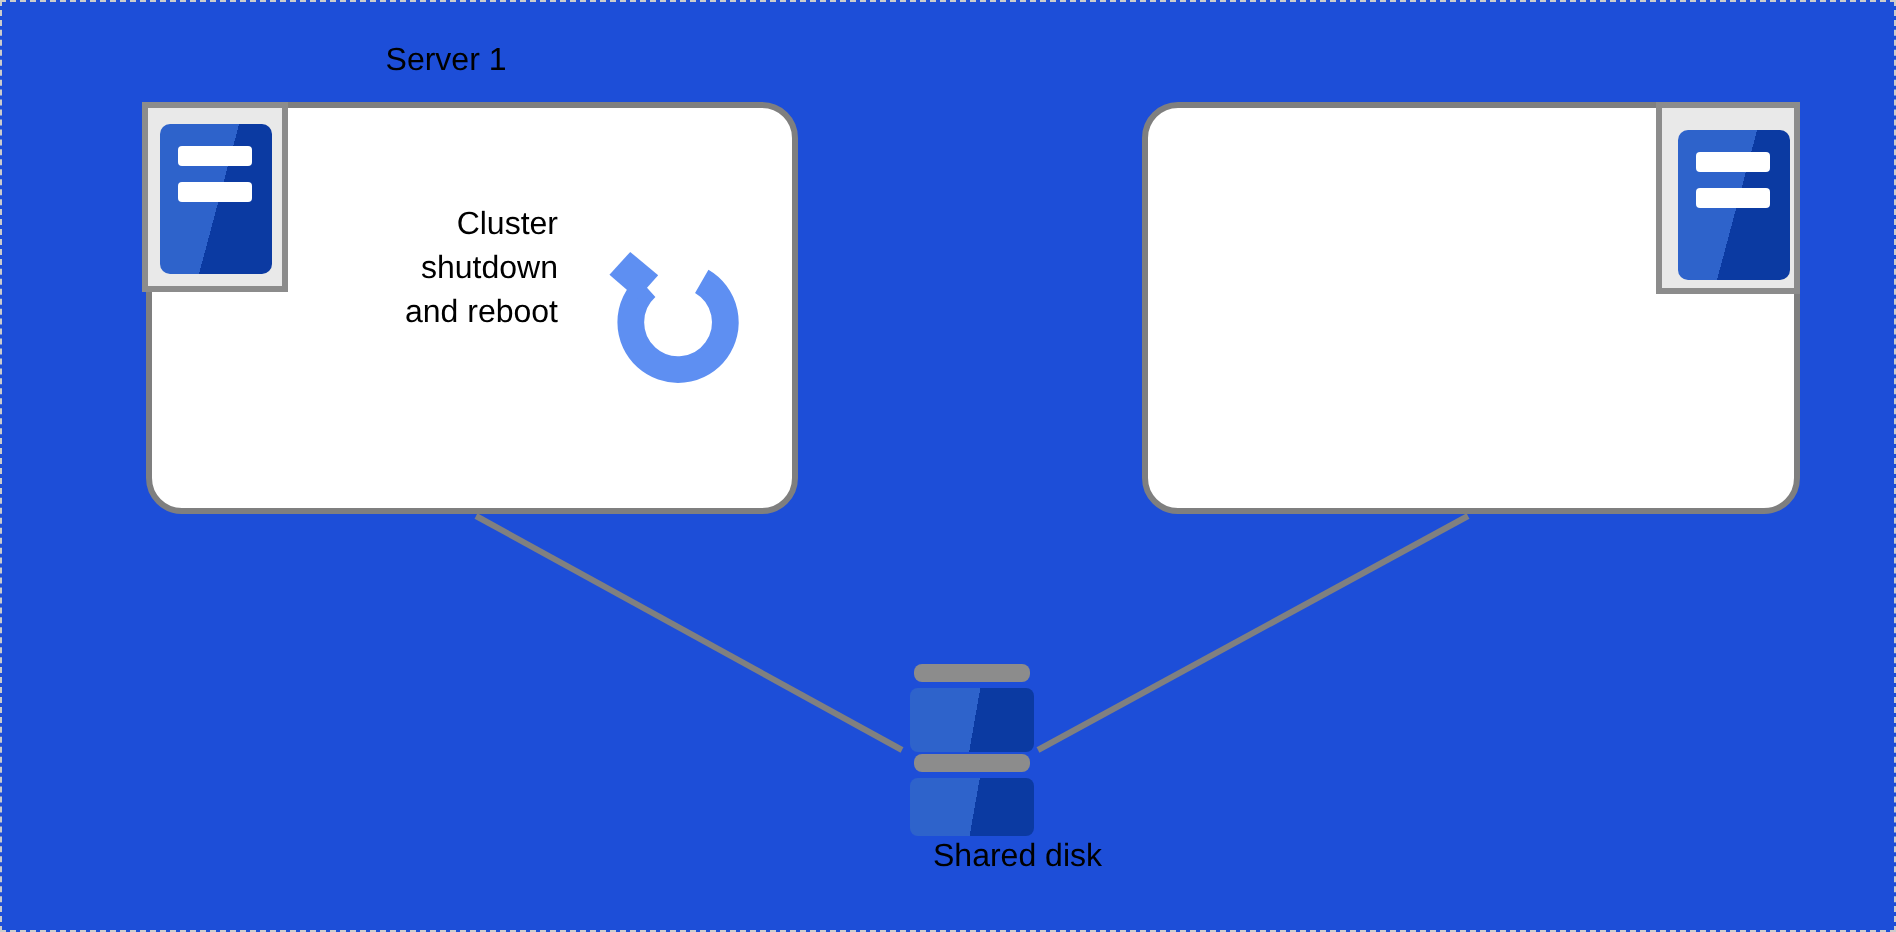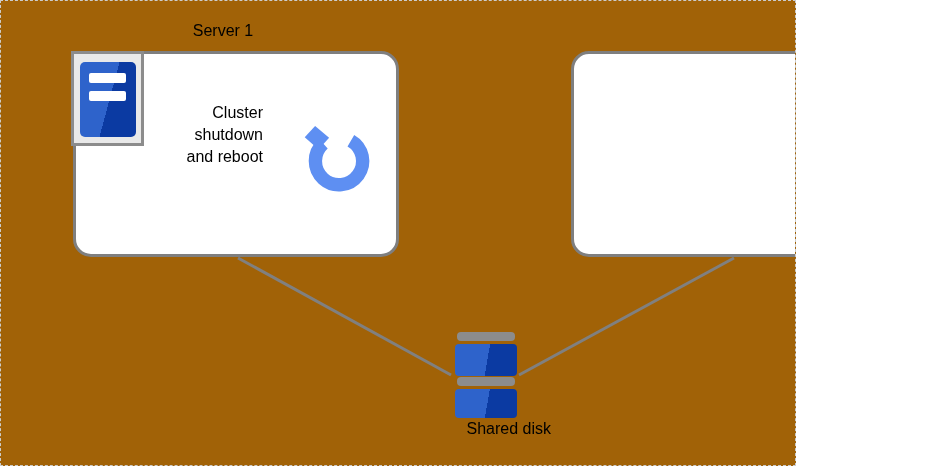--- a/index.html
+++ b/index.html
@@ -3,23 +3,23 @@
 <meta charset="utf-8">
 <style>
   html, body {
     margin: 0;
     padding: 0;
     background: #ffffff;
     font-family: "Liberation Sans", sans-serif;
   }
   .canvas {
     position: relative;
-    width: 796px;
+    width: 948px;
     height: 466px;
-    background: #a16207;
+    background: #1d4ed8;
     border: 1px dashed #cccccc;
     box-sizing: border-box;
     overflow: hidden;
   }
   .server-label {
     position: absolute;
     width: 140px;
     text-align: center;
     font-size: 16px;
     color: #000000;
@@ -52,21 +52,21 @@
     left: 9px;
     width: 37px;
     height: 10px;
     border-radius: 2px;
     background: #ffffff;
   }
   .slot-1 { top: 11px; }
   .slot-2 { top: 29px; }
   .annotation {
     position: absolute;
-    left: 144px;
+    left: 160px;
     top: 101px;
     width: 118px;
     text-align: right;
     font-size: 16px;
     line-height: 22px;
     color: #000000;
     white-space: pre-line;
   }
   .reboot-icon {
     position: absolute;

